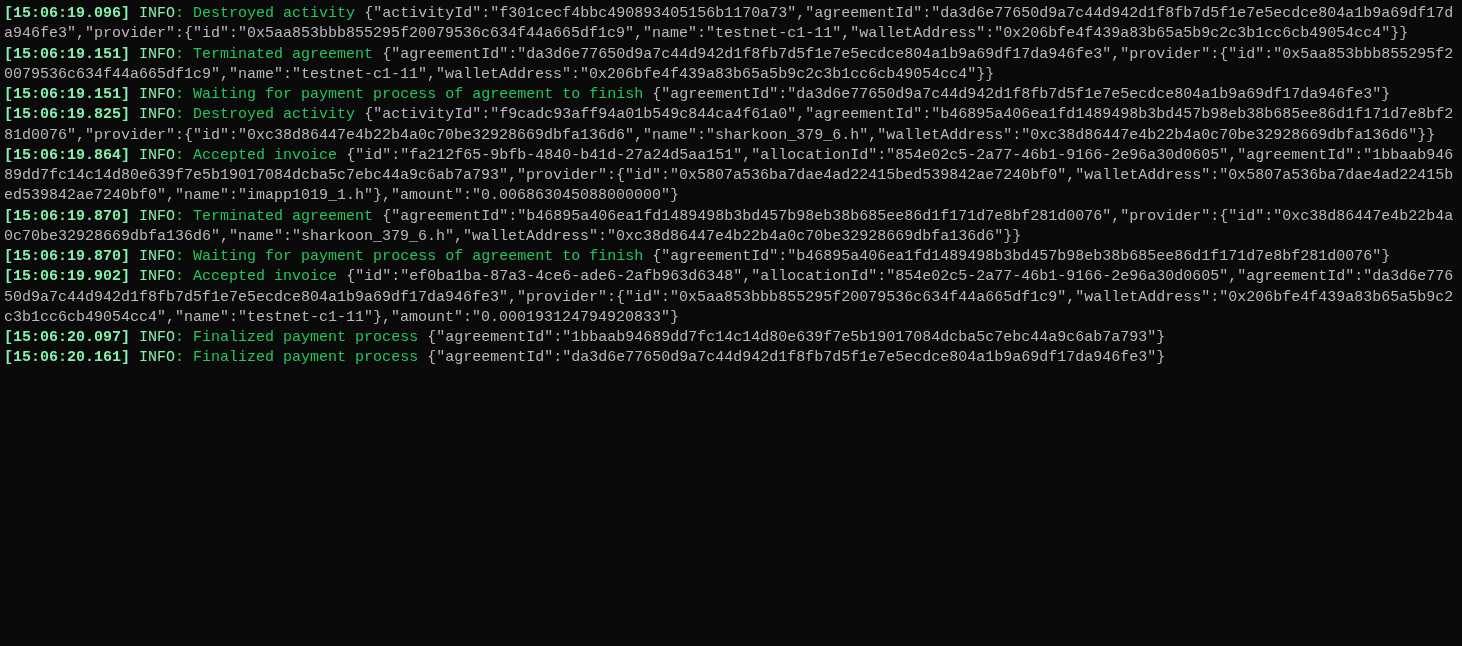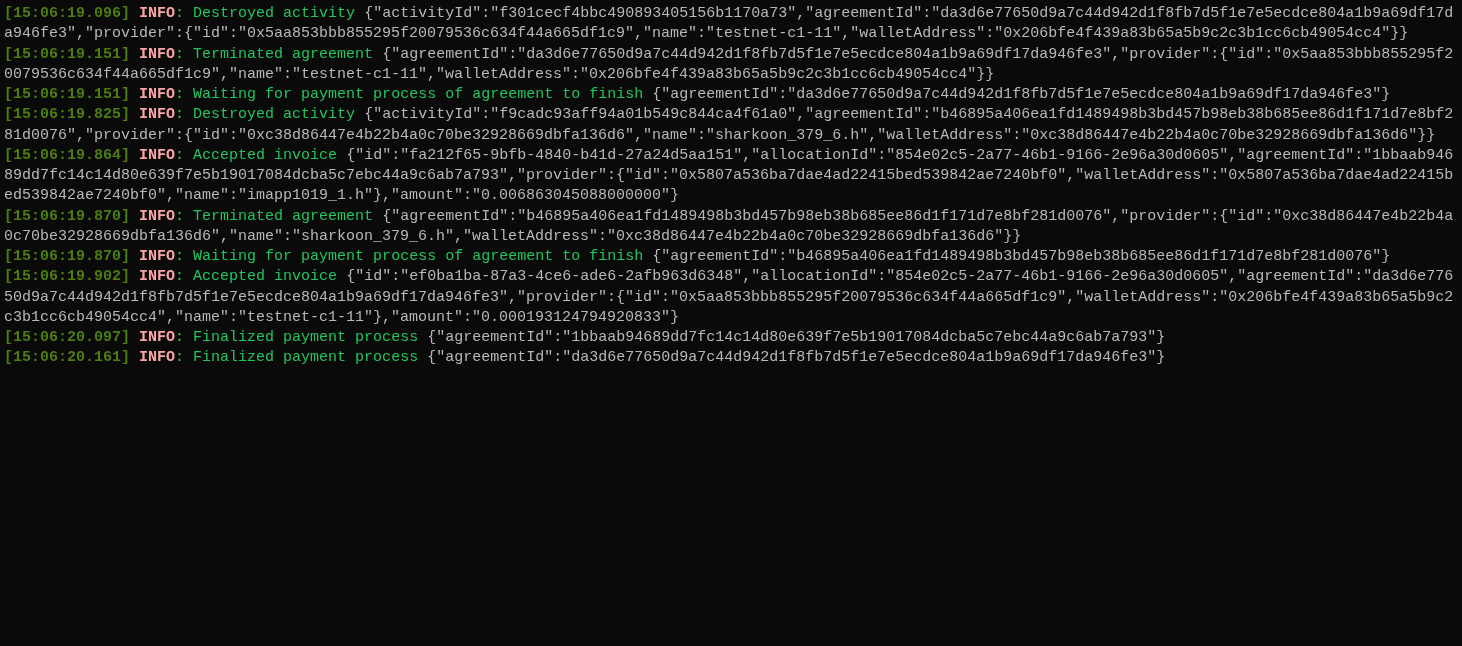--- a/index.html
+++ b/index.html
@@ -13,22 +13,22 @@
     width: 1462px;
     box-sizing: border-box;
     overflow-wrap: break-word;
     word-break: break-all;
   }
   .log-line {
     margin: 0;
     white-space: pre-wrap;
     word-break: break-all;
   }
-  .ts { color: #4d7c0f; font-weight: bold; }
-  .level-info { color: #fca5a5; font-weight: bold; }
+  .ts { color: #86efac; font-weight: bold; }
+  .level-info { color: #86efac; font-weight: normal; }
   .level-colon { color: #2bd02b; }
   .msg { color: #22c55e; }
   .json { color: #b8b8b8; }
 </style>
 </head>
 <body>
 
 <div id="log-container">
     <div class="log-line"><span class="ts">[15:06:19.096]</span> <span class="level-info">INFO</span><span class="level-colon">:</span> <span class="msg">Destroyed activity</span> <span class="json">{"activityId":"f301cecf4bbc490893405156b1170a73","agreementId":"da3d6e77650d9a7c44d942d1f8fb7d5f1e7e5ecdce804a1b9a69df17da946fe3","provider":{"id":"0x5aa853bbb855295f20079536c634f44a665df1c9","name":"testnet-c1-11","walletAddress":"0x206bfe4f439a83b65a5b9c2c3b1cc6cb49054cc4"}}</span></div>
     <div class="log-line"><span class="ts">[15:06:19.151]</span> <span class="level-info">INFO</span><span class="level-colon">:</span> <span class="msg">Terminated agreement</span> <span class="json">{"agreementId":"da3d6e77650d9a7c44d942d1f8fb7d5f1e7e5ecdce804a1b9a69df17da946fe3","provider":{"id":"0x5aa853bbb855295f20079536c634f44a665df1c9","name":"testnet-c1-11","walletAddress":"0x206bfe4f439a83b65a5b9c2c3b1cc6cb49054cc4"}}</span></div>

